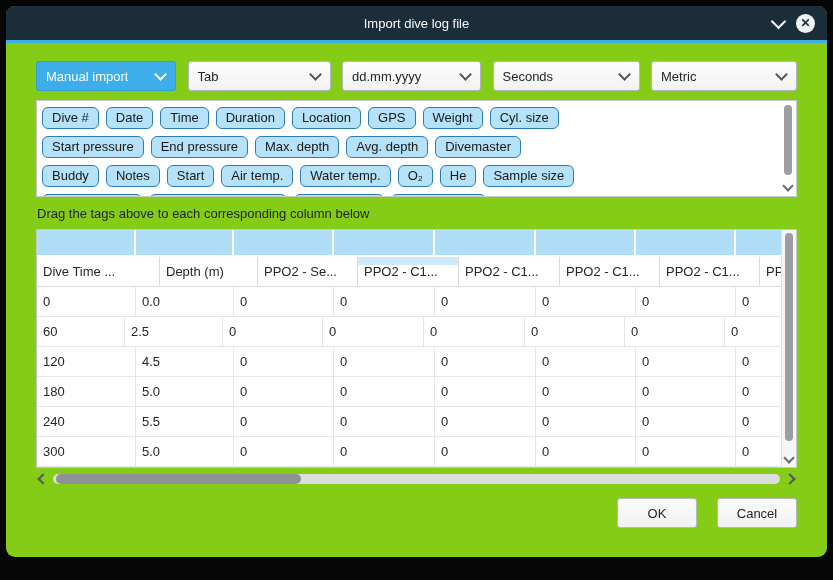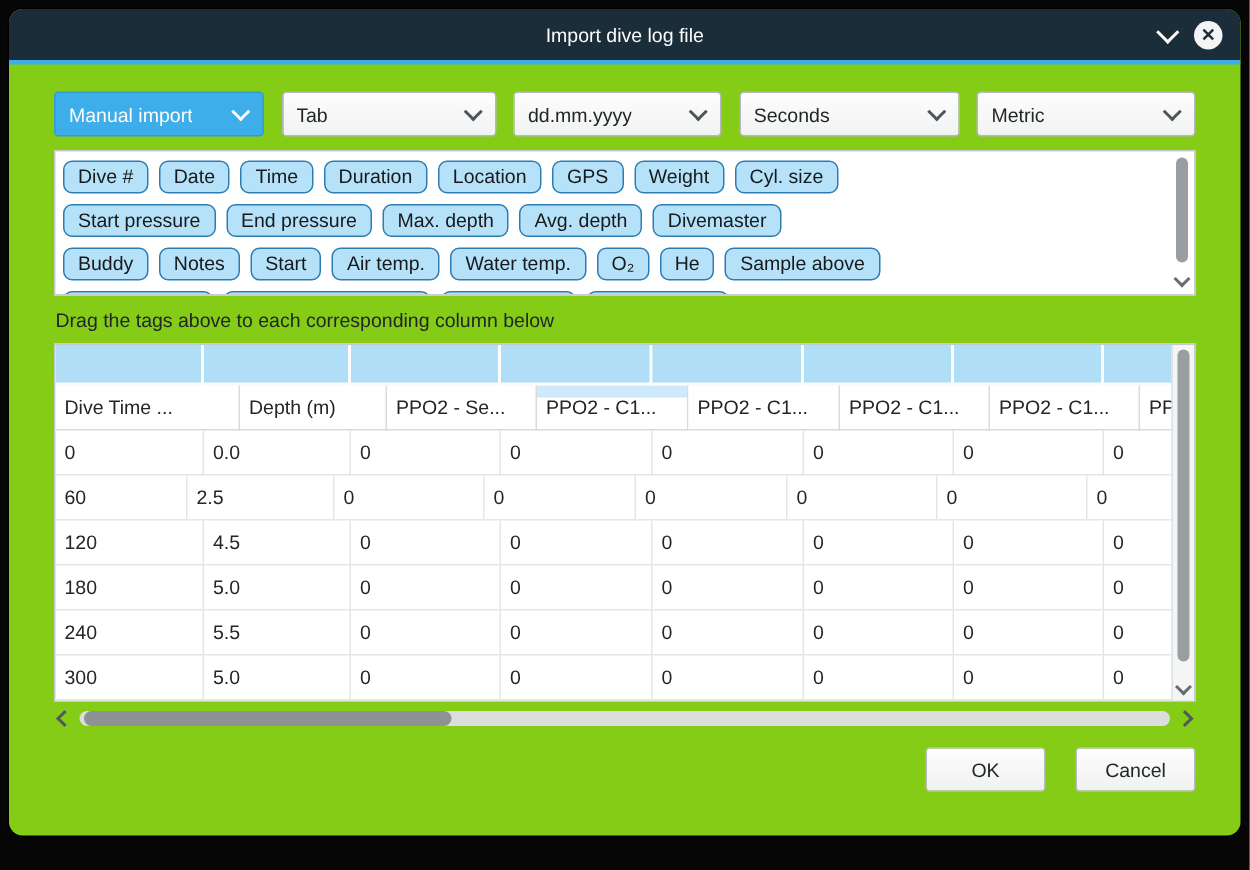--- a/index.html
+++ b/index.html
@@ -143,21 +143,21 @@
             <span class="tag">Divemaster</span>
           </div>
           <div class="tag-row">
             <span class="tag">Buddy</span>
             <span class="tag">Notes</span>
             <span class="tag">Start</span>
             <span class="tag">Air temp.</span>
             <span class="tag">Water temp.</span>
             <span class="tag">O₂</span>
             <span class="tag">He</span>
-            <span class="tag">Sample above</span>
+            <span class="tag">Sample size</span>
           </div>
           <div class="tag-row">
             <span class="tag">Sample depth</span>
             <span class="tag">Sample temperature</span>
             <span class="tag">Sample pO₂</span>
             <span class="tag">Sample CNS</span>
           </div>
         </div>
       <div class="vscroll">
         <div class="vthumb" style="height:70px;"></div>

